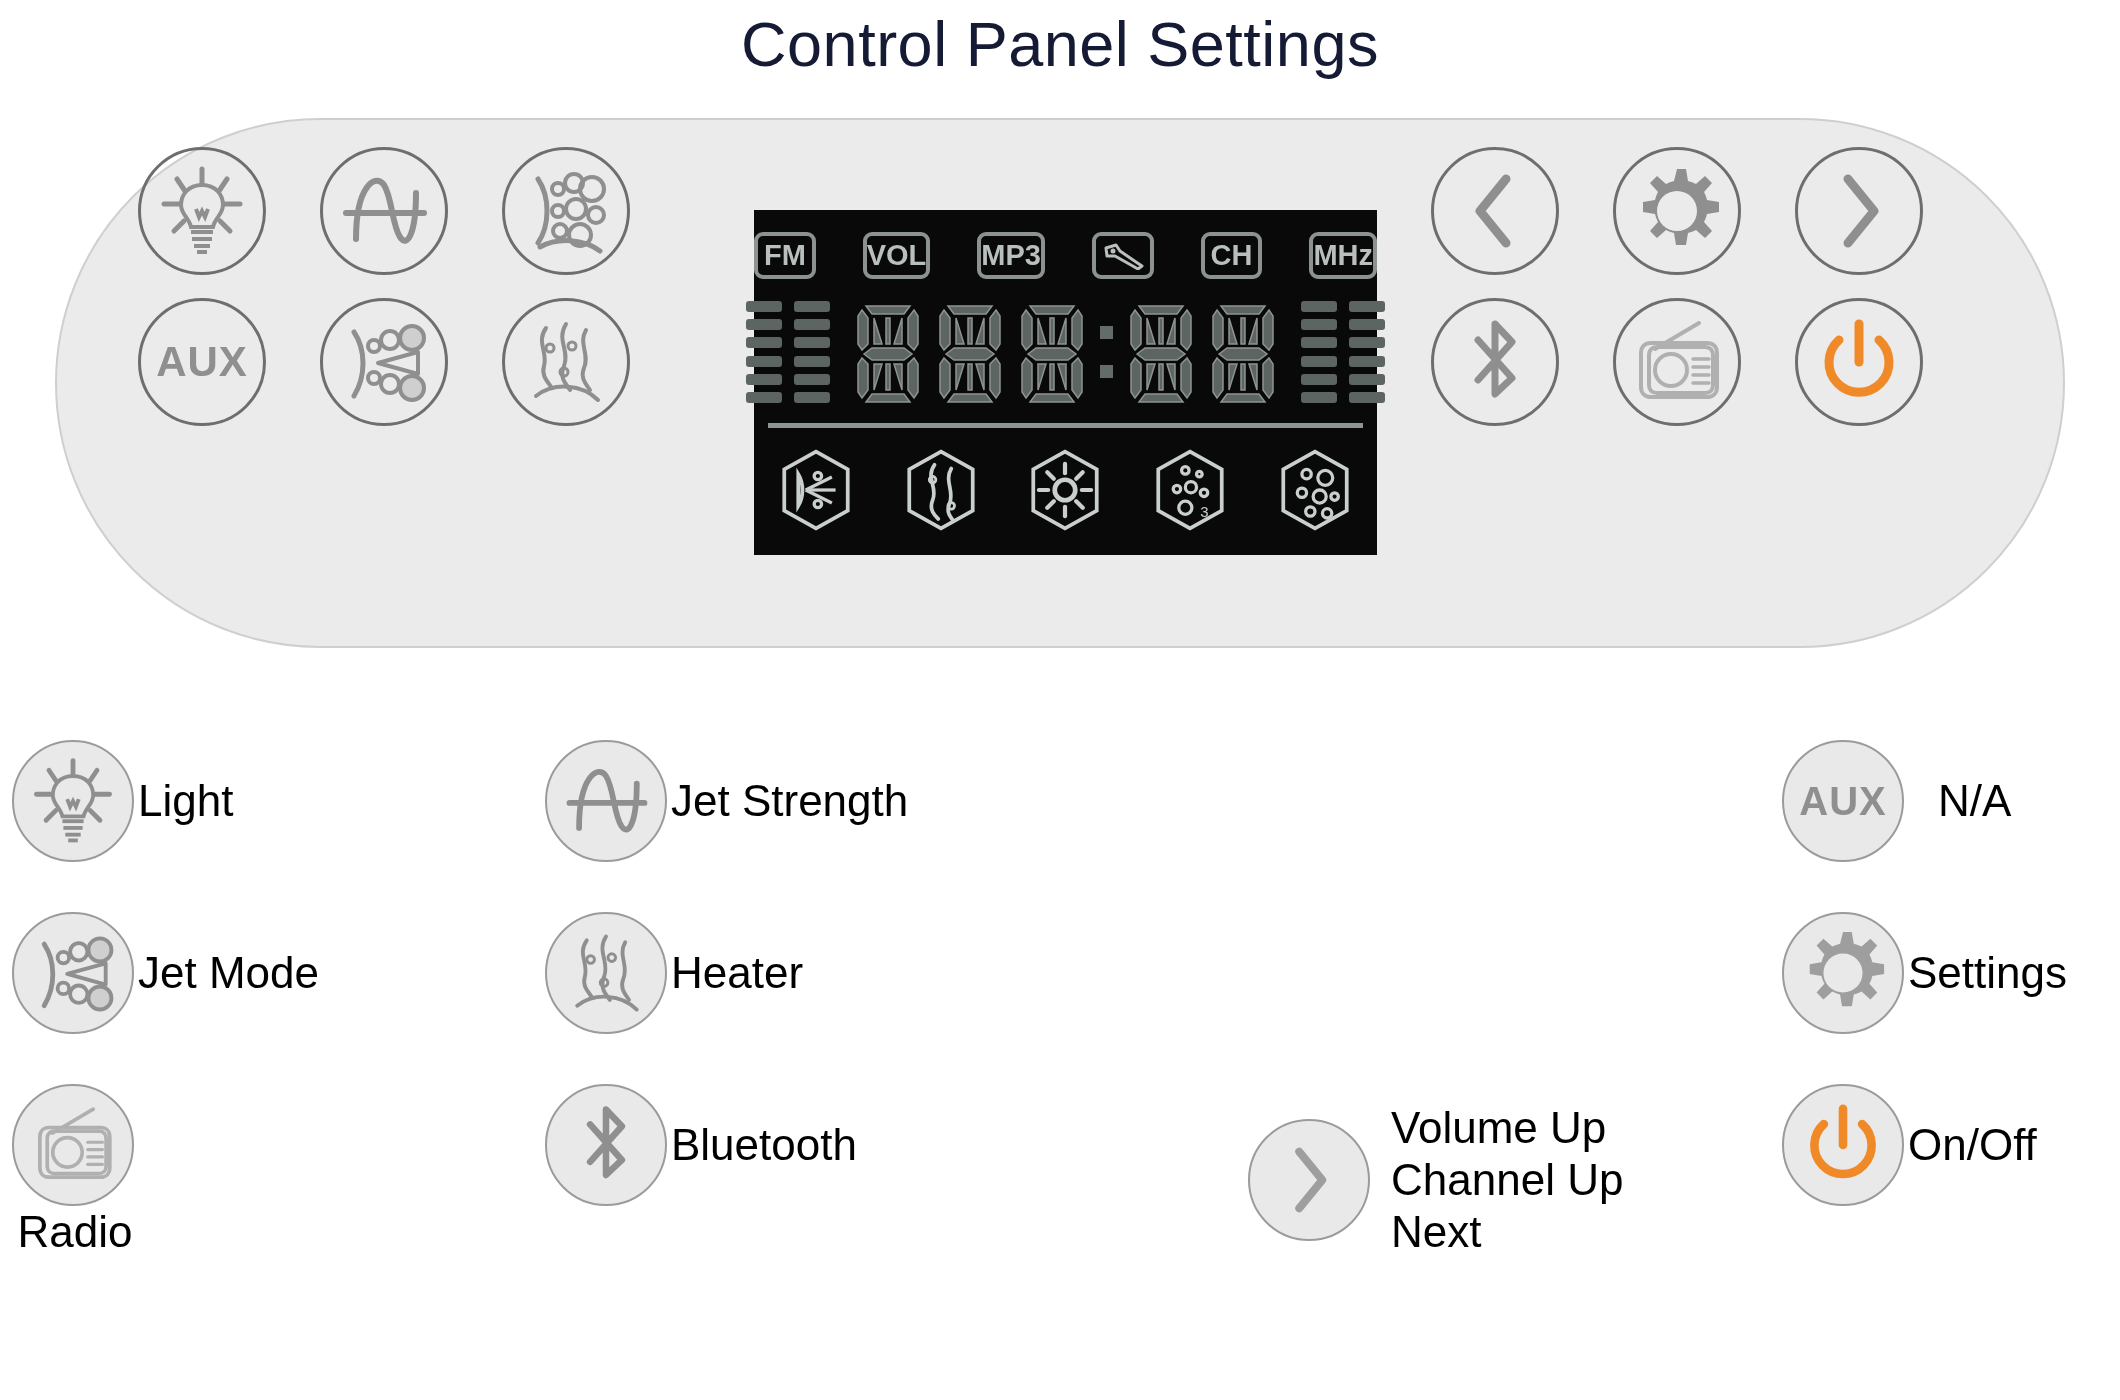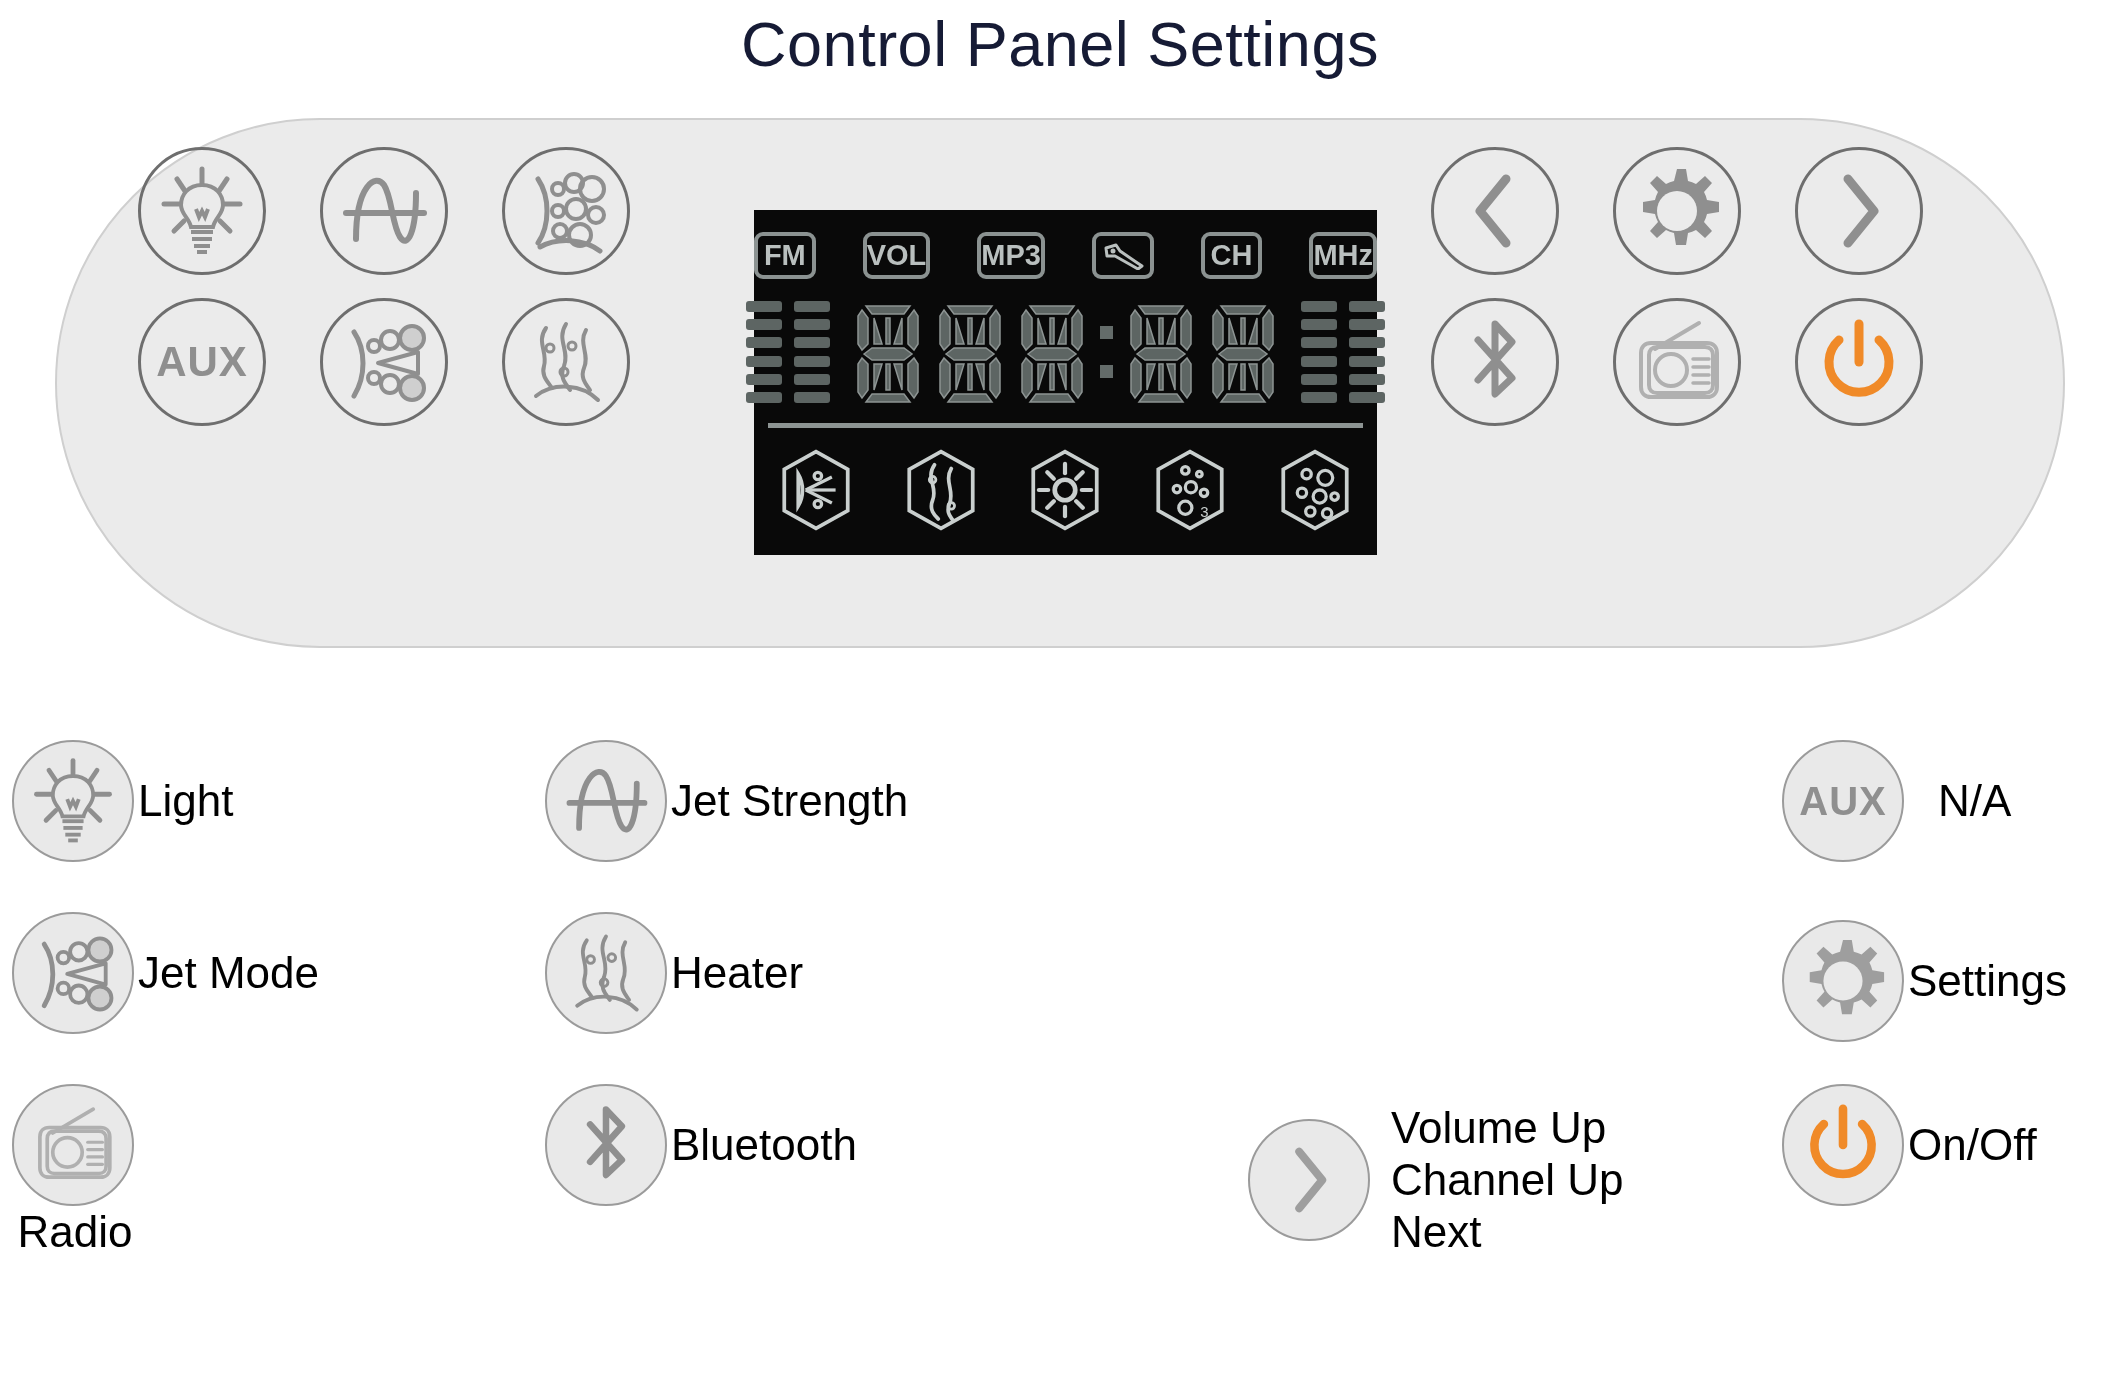--- a/index.html
+++ b/index.html
@@ -48,21 +48,21 @@
   
   .lcd{
     position:absolute;
     left:752px;top:208px;
     width:623px;height:345px;
     background:#090909;
     box-sizing:border-box;
   }
   .lcd-top{
     position:absolute;left:0;top:22px;width:623px;
-    display:flex;justify-content:space-between;align-items:center;gap:47px;
+    display:flex;justify-content:flex-end;align-items:center;gap:47px;
   }
   .lcd-tag{
     width:72px;height:47px;
     border:4px solid #8b9291;
     border-radius:9px;
     display:flex;align-items:center;justify-content:center;
     color:#b9bfbe;
     font-size:29px;font-weight:700;
     font-family:"Liberation Sans", sans-serif;
     letter-spacing:0px;
@@ -571,21 +571,21 @@
 Next</span>
   </div>
 
   <div class="lcell" style="left:1782px;top:20px;">
     <span class="lcircle">
       <span class="aux-txt">AUX</span>
     </span>
     <span class="ltext" style="margin-left:34px;">N/A</span>
   </div>
 
-  <div class="lcell" style="left:1782px;top:200px;">
+  <div class="lcell" style="left:1782px;top:192px;">
     <span class="lcircle">
       <svg width="90" height="90" viewBox="0 0 92 92">
         <path fill="#9e9e9e" d="M46 4 l9 0 2 12 a30 30 0 0 1 8 3 l9-8 7 7 -8 9 a30 30 0 0 1 3 8 l12 2 0 10 -12 2 a30 30 0 0 1 -3 8 l8 9 -7 7 -9-8 a30 30 0 0 1 -8 3 l-2 12 -10 0 -2-12 a30 30 0 0 1 -8-3 l-9 8 -7-7 8-9 a30 30 0 0 1 -3-8 l-12-2 0-10 12-2 a30 30 0 0 1 3-8 l-8-9 7-7 9 8 a30 30 0 0 1 8-3 z"></path>
         <circle cx="46" cy="46" r="20" fill="#e9e9e9"></circle>
       </svg>
     </span>
     <span class="ltext">Settings</span>
   </div>
 
   <div class="lcell" style="left:1782px;top:364px;">

